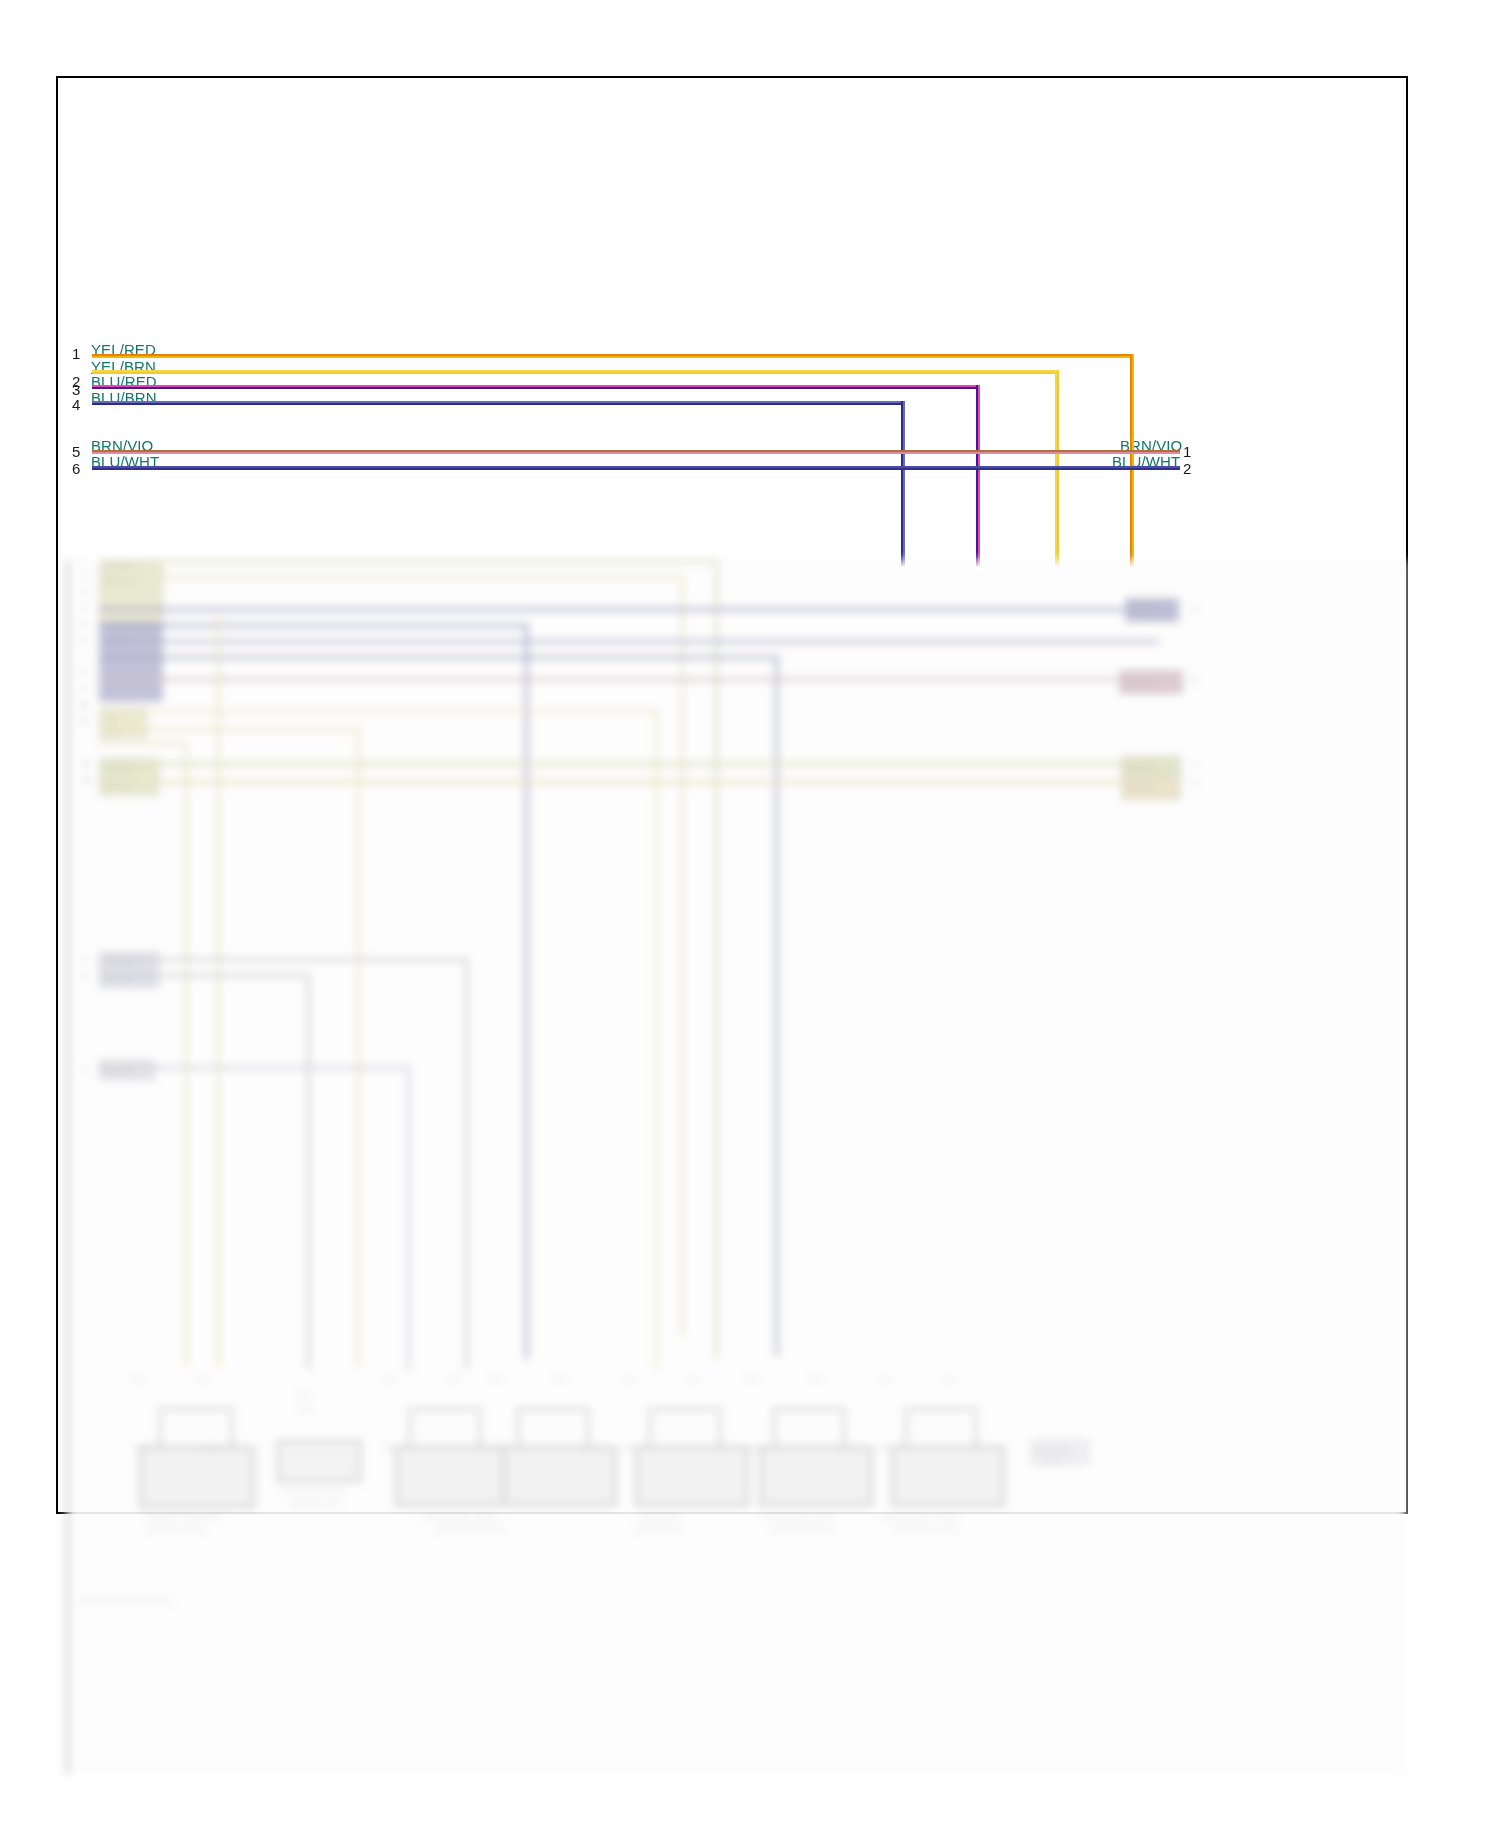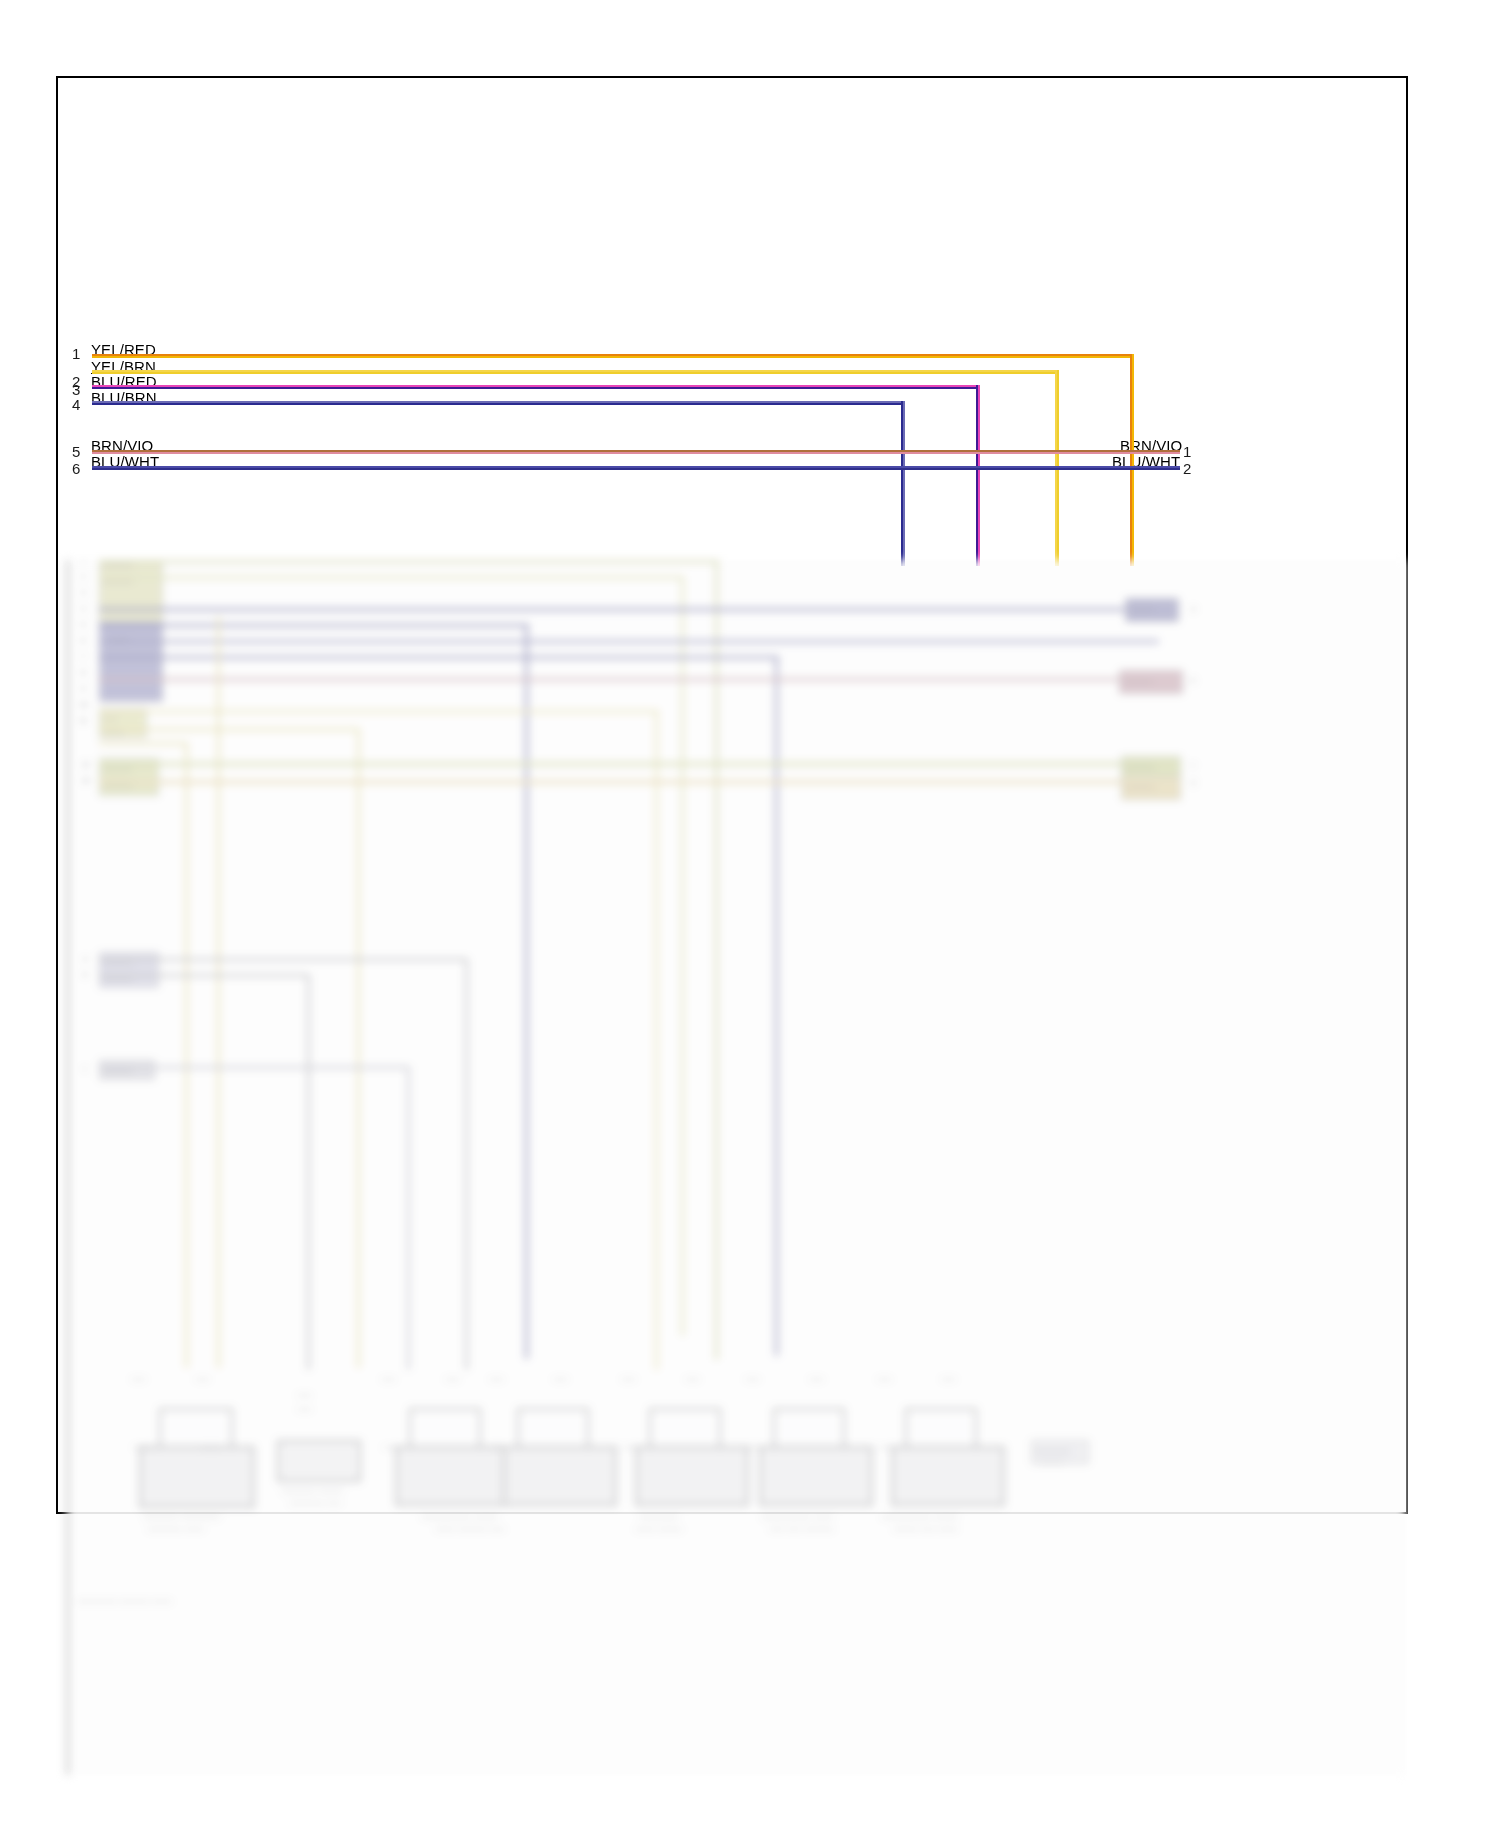--- a/index.html
+++ b/index.html
@@ -8,21 +8,21 @@
 
   
   #sheet-border{position:absolute;left:56px;top:76px;width:1352px;height:1438px;
     border:2px solid #000;box-sizing:border-box;background:transparent;}
 
   
   #blur-block{position:absolute;left:66px;top:560px;width:1340px;height:1215px;
     overflow:hidden;filter:blur(4.2px) saturate(.55) opacity(.9);}
   #blur-block .inner{position:absolute;inset:0;background:#fdfdfd;
      border-left:3px solid #bfbfbf;border-right:0;}
-  .wlabel{position:absolute;font-size:15px;color:#000000;white-space:nowrap;letter-spacing:.1px;}
+  .wlabel{position:absolute;font-size:15px;color:#0f766e;white-space:nowrap;letter-spacing:.1px;}
   .pinnum{position:absolute;font-size:15px;color:#1a1a1a;white-space:nowrap;}
 
   
   .h2{position:absolute;height:4px;}
   .h2 .a{position:absolute;left:0;right:0;top:0;height:2px;}
   .h2 .b{position:absolute;left:0;right:0;top:2px;height:2px;}
   .v2{position:absolute;width:4px;}
   .v2 .a{position:absolute;top:0;bottom:0;left:0;width:2px;}
   .v2 .b{position:absolute;top:0;bottom:0;left:2px;width:2px;}
 

